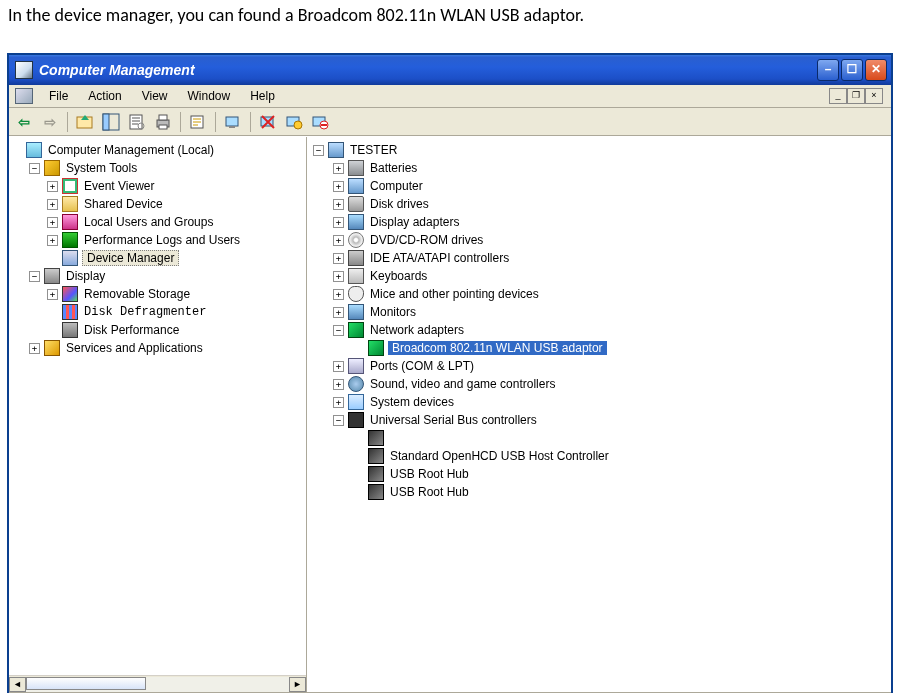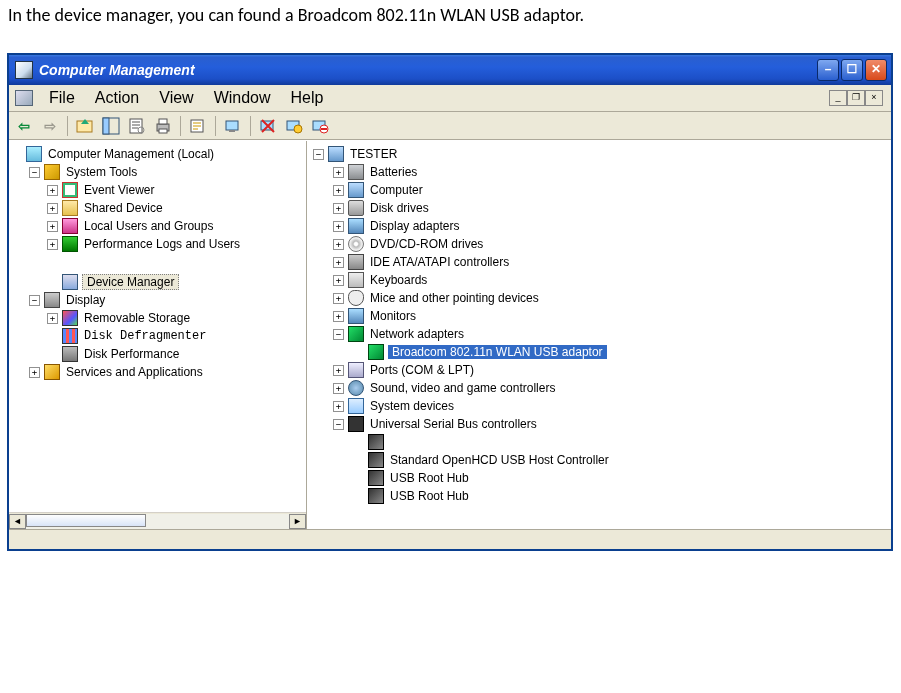--- a/index.html
+++ b/index.html
@@ -60,21 +60,21 @@
     padding: 2px 6px;
     position: relative;
   }
   .menubar .appico {
     width: 18px; height: 16px; margin-right: 6px;
     background: linear-gradient(135deg,#dde,#9ab);
     border:1px solid #567;
   }
   .menubar .menuitem {
     padding: 2px 10px;
-    font-size: 16px;
+    font-size: 12px;
   }
   .mdi-ctrl { margin-left:auto; display:flex; gap:0; align-items:center; padding-right:2px;}
   .mdi-btn {
     width:18px; height:16px; border:1px solid #888; background:#ece9d8;
     font-size:9px; line-height:12px; text-align:center; font-family:Arial;
   }
   .toolbar {
     display: flex;
     align-items: center;
     background: #ece9d8;
@@ -86,21 +86,21 @@
   .tbtn {
     width: 22px; height: 22px;
     display: inline-flex; align-items:center; justify-content:center;
     font-size:14px;
   }
   .tbtn.disabled { opacity:.35; }
   .tbtn svg { width:18px; height:18px; }
   .sep { width:1px; height:20px; background:#aca899; margin:0 2px;}
   .client {
     display: flex;
-    height: 389px;
+    height: 556px;
     background: #fff;
     border-top: 1px solid #fff;
   }
   .pane-left {
     width: 298px;
     border-right: 1px solid #aca899;
     display:flex; flex-direction:column;
     background:#fff;
   }
   .pane-right {
@@ -287,21 +287,21 @@
           <div class="node" style="padding-left: 36px;">
             <span class="twist">+</span>
             <span class="nico i-users"></span>
             <span class="lbl">Local Users and Groups</span>
           </div>
           <div class="node" style="padding-left: 36px;">
             <span class="twist">+</span>
             <span class="nico i-perf"></span>
             <span class="lbl">Performance Logs and Users</span>
           </div>
-          <div class="node" style="padding-left: 36px; margin-top: 20px;">
+          <div class="node" style="padding-left: 36px;">
             <span class="twist blank"></span>
             <span class="nico i-devmgr"></span>
             <span class="lbl sel">Device Manager</span>
           </div>
           <div class="node" style="padding-left: 18px;">
             <span class="twist">−</span>
             <span class="nico i-storage"></span>
             <span class="lbl">Display</span>
           </div>
           <div class="node" style="padding-left: 36px;">

